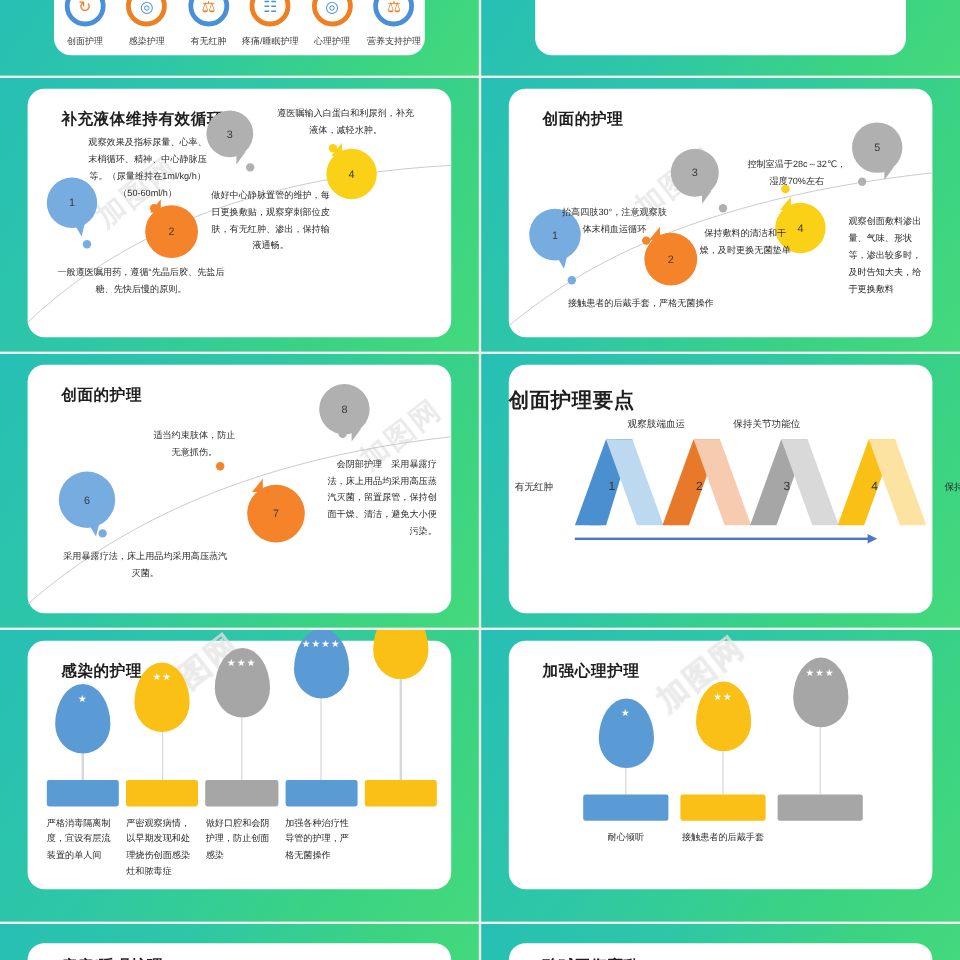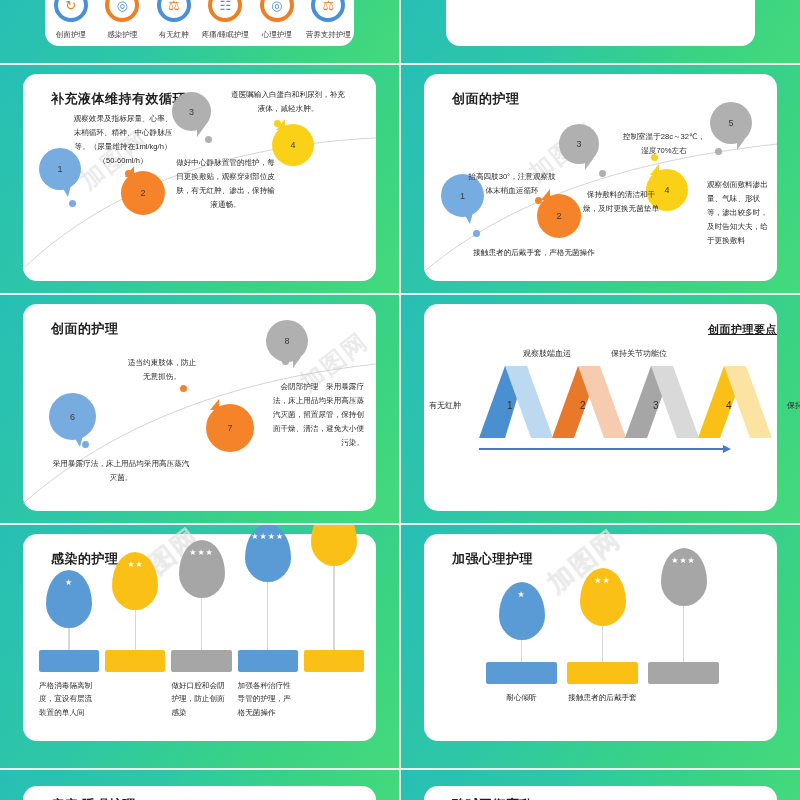--- a/index.html
+++ b/index.html
@@ -33,21 +33,21 @@
   .ico .inner { font-size:13px; line-height:1; }
   .icolabel { font-size:7.5px; color:#3b3b3b; white-space:nowrap; }
 
   
   .r1 .card,.r2 .card { left:23px; right:23px; top:9px; bottom:12px; }
   .r3 .card { left:23px; right:23px; top:9px; bottom:27px; }
   .r4 .card { left:23px; right:23px; top:16px; height:60px; }
 
   .title { position:absolute; left:28px; top:16px; font-size:13px;
            font-weight:bold; color:#1f1f1f; letter-spacing:.5px; }
-  .title.ctr { left:0; right:0; text-align:right; top:18px; font-size:11px;text-decoration:underline; }
+  .title.ctr { left:0; right:0; text-align:left; top:18px; font-size:17px; }
 
   
   .arc { position:absolute; inset:0; pointer-events:none; }
 
   
   .bub { position:absolute; border-radius:50%; color:#3b3b3b;
          display:flex; align-items:center; justify-content:center;
          font-size:9px; }
   .bub::after { content:""; position:absolute; width:0;height:0; }
   .b-blue{background:#76acdf;} .b-or{background:#f4832a;}
@@ -176,20 +176,21 @@
 
       <div class="bub b-or tail-or" style="left:98px;top:97px;width:44px;height:44px;">
         <span>2</span>
         </div>
 
       <div class="dot" style="left:46px;top:126px;background:#76acdf;"></div>
       <div class="dot" style="left:102px;top:96px;background:#f4832a;"></div>
       <div class="dot" style="left:182px;top:62px;background:#b0b0b0;"></div>
       <div class="dot" style="left:251px;top:46px;background:#fbd117;"></div>
 
+      <div class="note" style="left:22px;top:146px;width:145px;">一般遵医嘱用药，遵循“先晶后胶、先盐后糖、先快后慢的原则。</div>
       <div class="note" style="left:50px;top:38px;width:100px;">观察效果及指标尿量、心率、末梢循环、精神、中心静脉压等。（尿量维持在1ml/kg/h）（50-60ml/h）</div>
       <div class="note" style="left:150px;top:82px;width:105px;">做好中心静脉置管的维护，每日更换敷贴，观察穿刺部位皮肤，有无红肿、渗出，保持输液通畅。</div>
       <div class="note" style="left:205px;top:14px;width:120px;">遵医嘱输入白蛋白和利尿剂，补充液体，减轻水肿。</div>
     </div>
   </div>
 
   <div class="slide r1">
     <div class="card">
       <div class="title">创面的护理</div>
 
@@ -331,20 +332,21 @@
           <div class="barbox" style="background:#5b9bd5;"></div>
           <div class="pintext">严格消毒隔离制度，宜设有层流装置的单人间</div>
         </div>
 
         <div class="pin" style="flex:1;">
           <div class="balloon" style="background:#fbc016;margin-top:-18px;">
             <div class="stars">★★</div>
           </div>
           <div class="stem" style="height:40px;"></div>
           <div class="barbox" style="background:#fbc016;"></div>
+          <div class="pintext">严密观察病情，以早期发现和处理烧伤创面感染灶和脓毒症</div>
         </div>
 
         <div class="pin" style="flex:1;">
           <div class="balloon" style="background:#a6a6a6;margin-top:-30px;">
             <div class="stars">★★★</div>
           </div>
           <div class="stem" style="height:52px;"></div>
           <div class="barbox" style="background:#a6a6a6;"></div>
           <div class="pintext">做好口腔和会阴护理，防止创面感染</div>
         </div>

